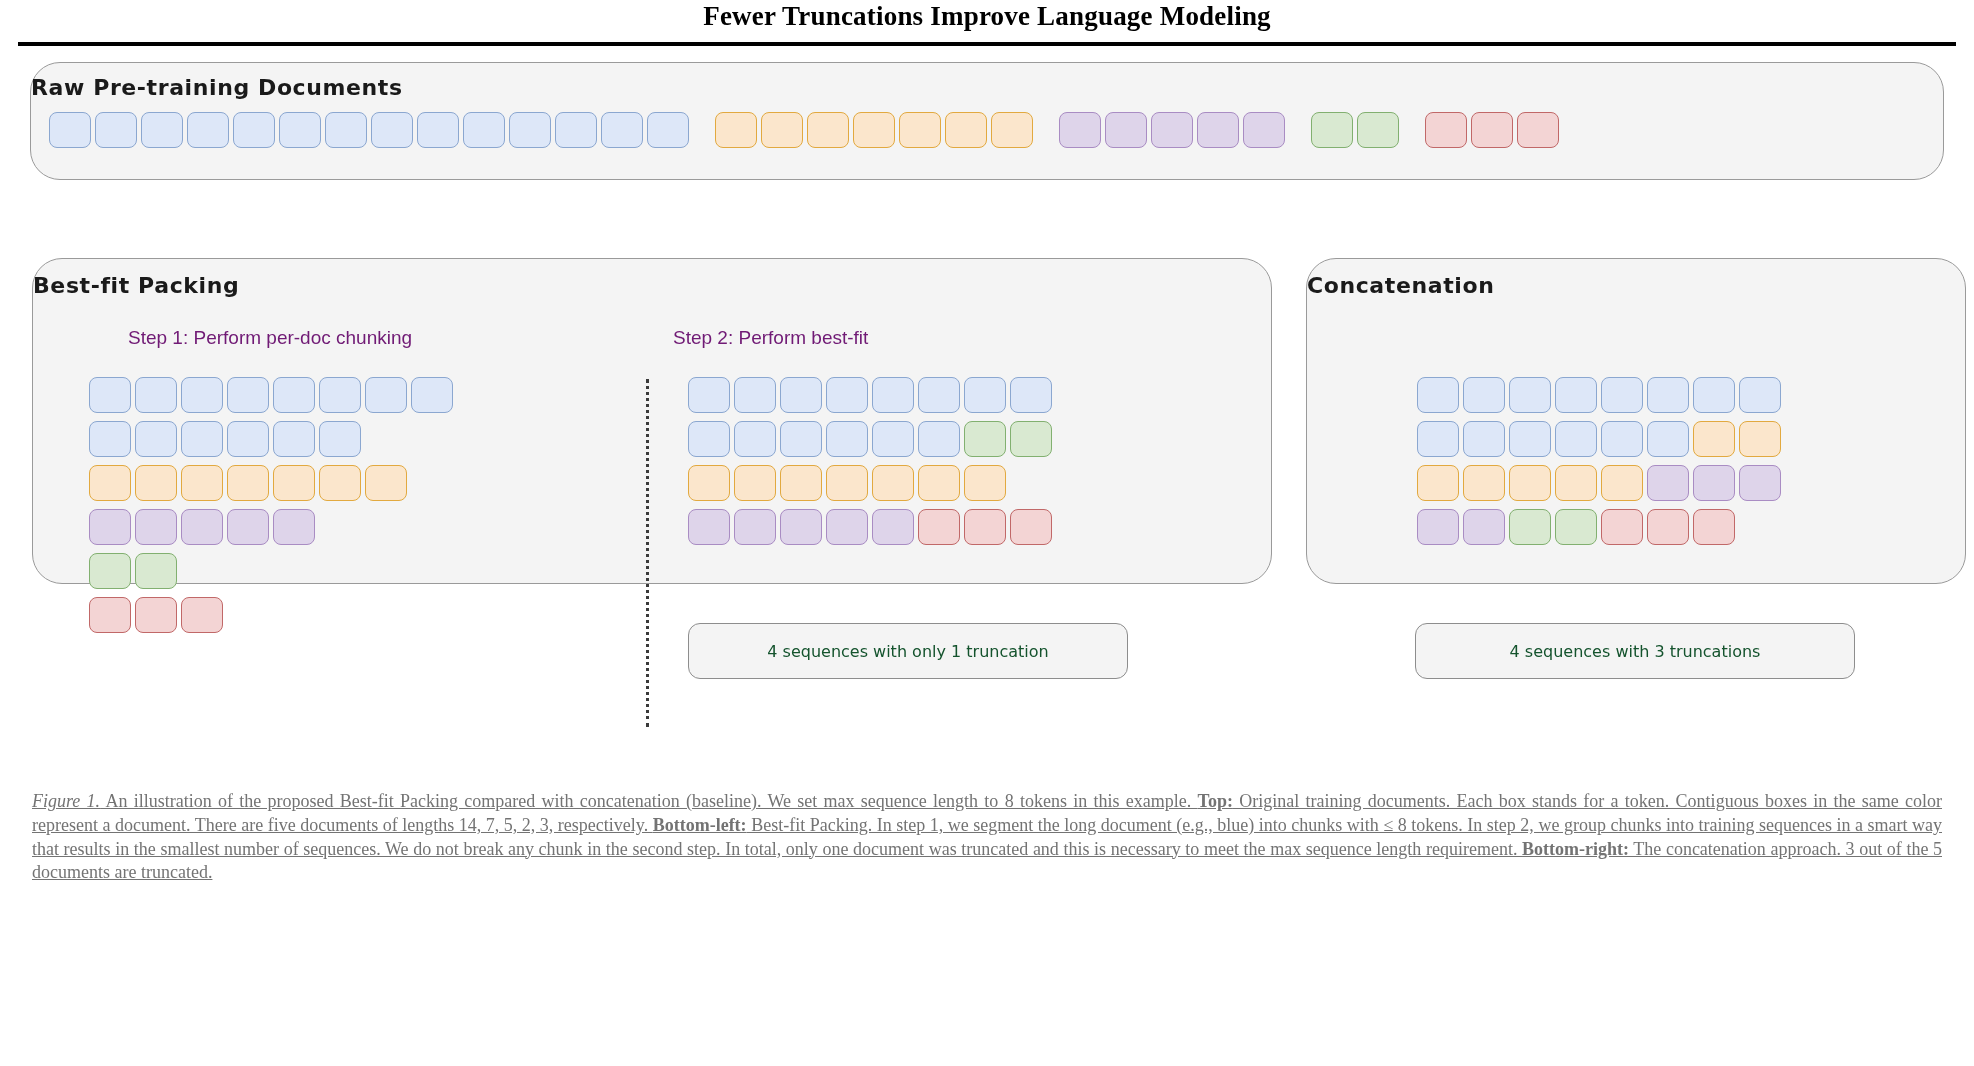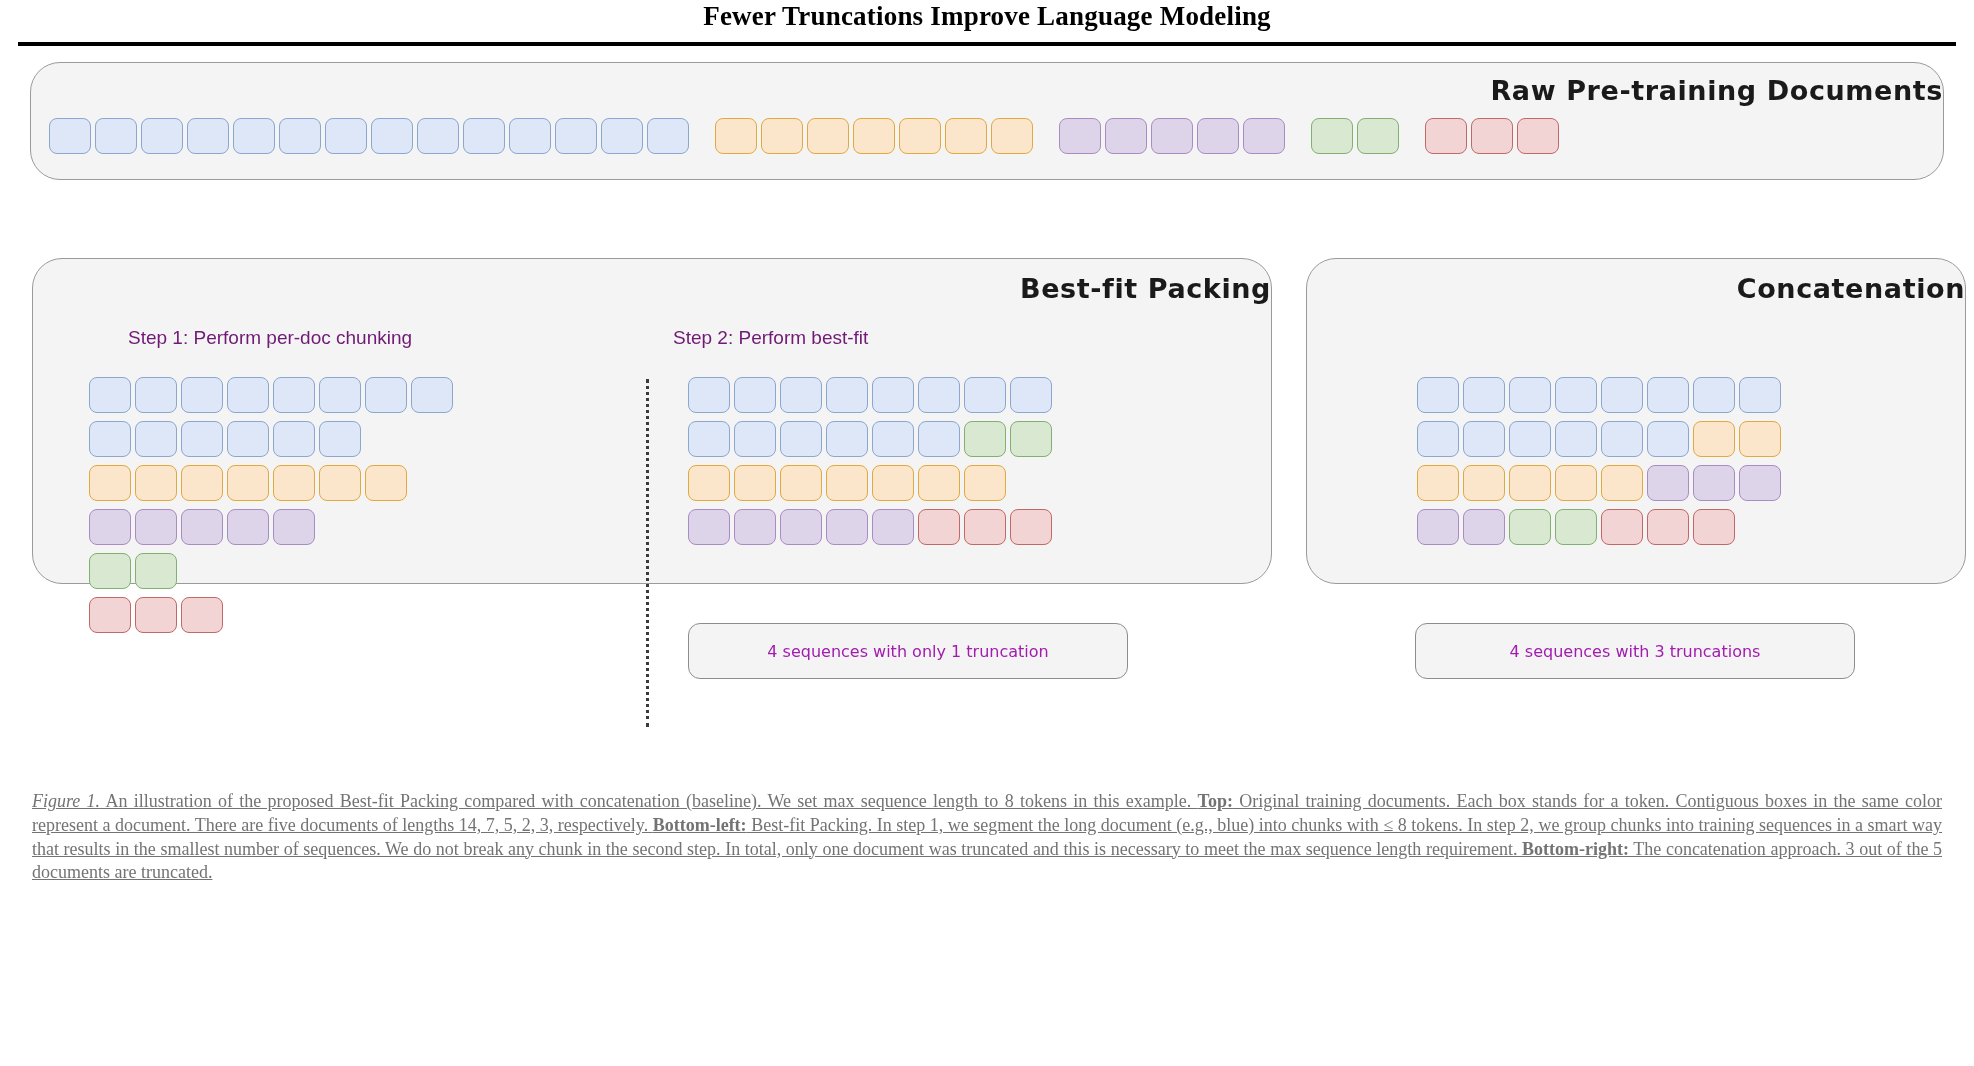--- a/index.html
+++ b/index.html
@@ -32,24 +32,24 @@
 
   
   .panel {
     background: #f4f4f4;
     border: 1.5px solid #9a9a9a;
     border-radius: 30px;
     box-sizing: border-box;
     position: relative;
   }
   .panel-title {
-    text-align: right;
+    text-align: left;
     font-family: "DejaVu Sans", sans-serif;
     font-weight: bold;
-    font-size: 27px;
+    font-size: 22px;
     color: #1a1a1a;
     letter-spacing: 0.6px;
   }
 
   
   #top-panel {
     position: absolute;
     left: 30px;
     top: 62px;
     width: 1914px;
@@ -129,21 +129,21 @@
     position: absolute;
     background: #f4f4f4;
     border: 1.5px solid #8d8d8d;
     border-radius: 12px;
     box-sizing: border-box;
     display: flex;
     align-items: center;
     justify-content: center;
     font-family: "DejaVu Sans", sans-serif;
     font-size: 16px;
-    color: #a21caf;
+    color: #14532d;
   }
   #bestfit-result { left: 655px; top: 364px; width: 440px; height: 56px; }
   #concat-result  { left: 108px; top: 364px; width: 440px; height: 56px; }
 
   
   #caption {
     position: absolute;
     left: 32px;
     top: 790px;
     width: 1910px;

